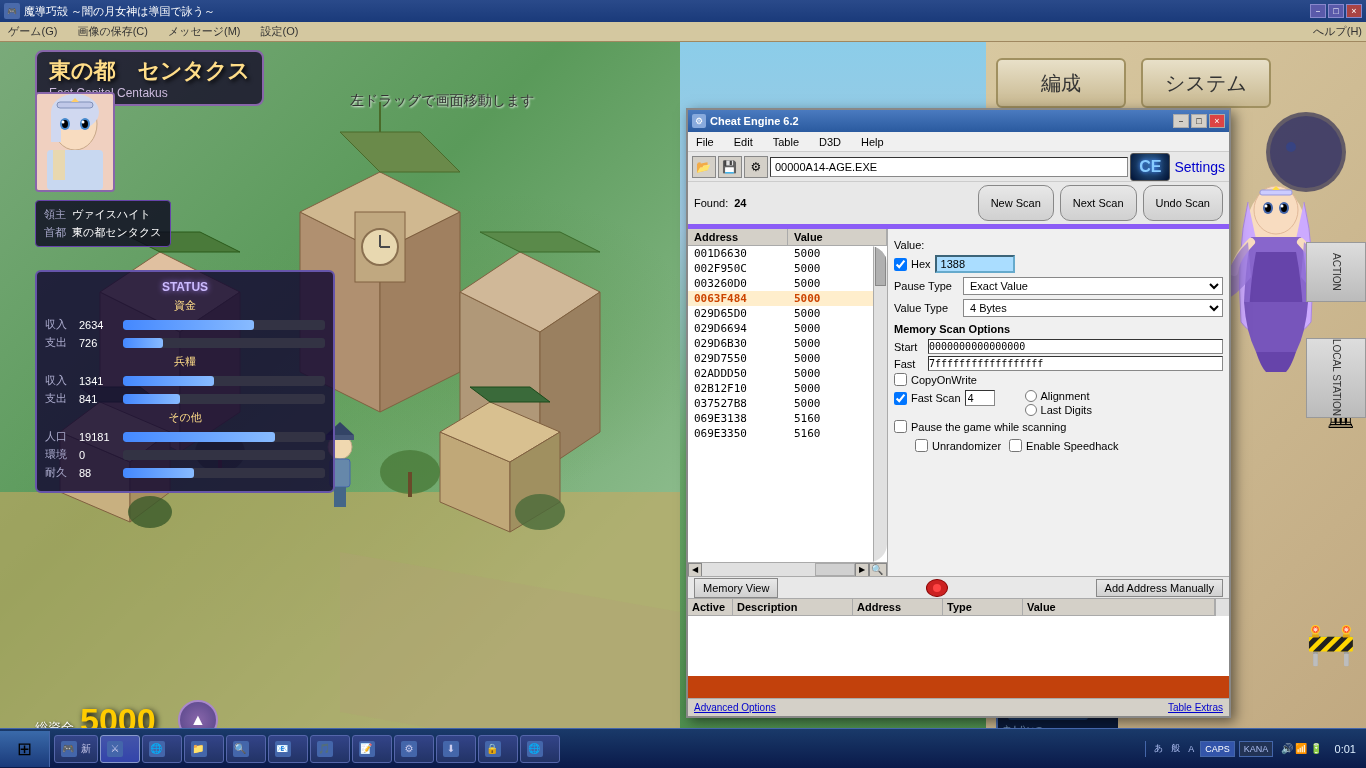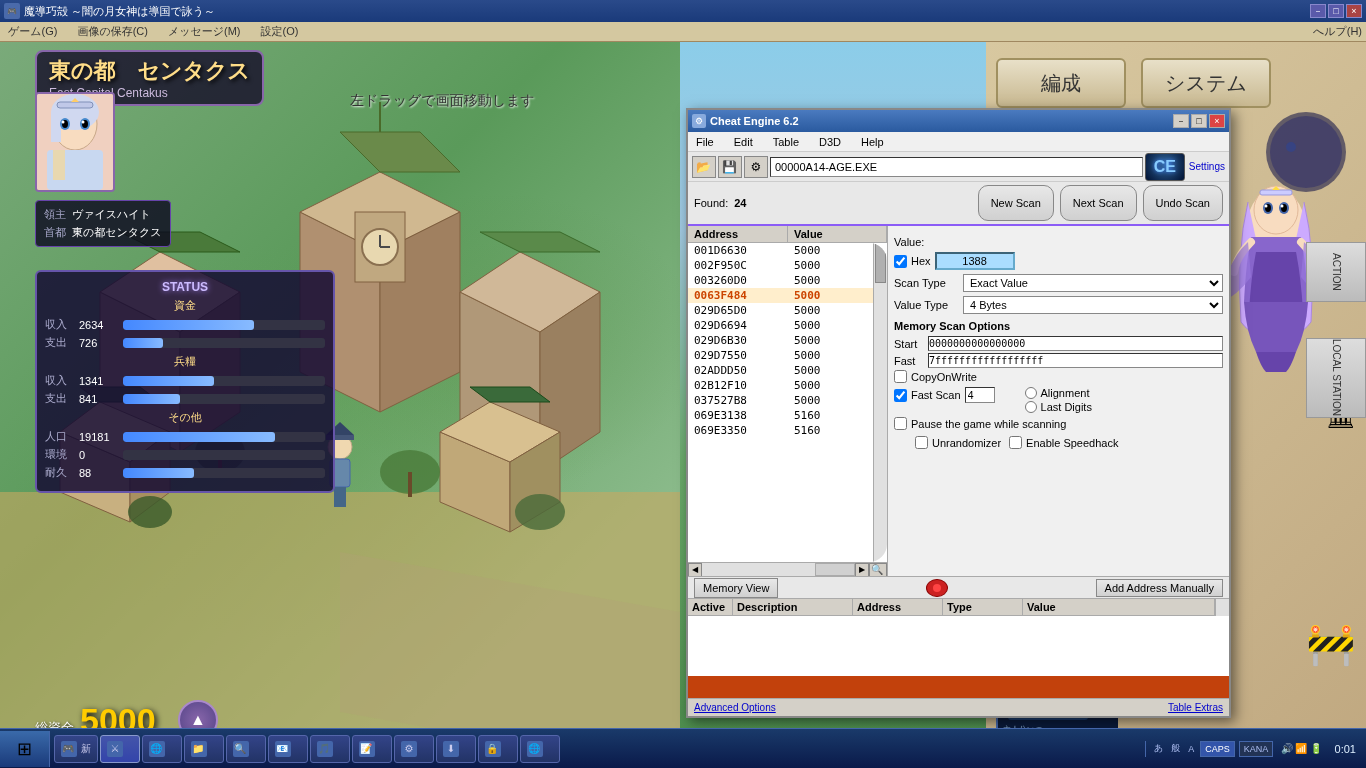--- a/index.html
+++ b/index.html
@@ -375,21 +375,21 @@
       background: radial-gradient(circle at 50% 40%, #336699, #001133);
       border: 1px solid #555;
       border-radius: 3px;
       display: flex; align-items: center; justify-content: center;
       font-size: 16px;
       font-weight: bold;
       color: #88ccff;
       text-shadow: 0 0 4px #4488ff;
     }
     .ce-settings-link {
-      font-size: 10px;
+      font-size: 14px;
       color: #0000cc;
       cursor: pointer;
       text-align: center;
     }
 
     
     .ce-main {
       display: flex;
       flex: 1;
       overflow: hidden;
@@ -498,21 +498,20 @@
       cursor: pointer;
       font-size: 11px;
       border-radius: 10px;
     }
     .ce-value-input {
       width: 80px;
       background: #aaddff;
       border: 2px inset #66aacc;
       font-size: 11px;
       padding: 1px 4px;
-      text-align: center;
     }
 
     .ce-select {
       border: 1px solid #888;
       background: #fff;
       font-size: 11px;
       padding: 1px 2px;
       flex: 1;
     }
 
@@ -1048,21 +1047,21 @@
       <div class="ce-tool-btn">⚙</div>
       <div class="ce-process-bar">
         <span>00000A14-AGE.EXE</span>
       </div>
       <div class="ce-logo">CE</div>
       <div style="display:flex;flex-direction:column;align-items:flex-end;margin-left:2px;">
         <span class="ce-settings-link">Settings</span>
       </div>
     </div>
 
-    <div style="display:flex;align-items:center;padding:3px 6px;background:#e8e8e8;border-bottom:2px solid #8b5cf6;gap:6px;">
+    <div style="display:flex;align-items:center;padding:3px 6px;background:#e8e8e8;border-bottom:5px solid #8b5cf6;gap:6px;">
       <span style="font-size:11px;">Found:</span>
       <span style="font-size:11px;font-weight:bold;">24</span>
       <div style="flex:1"></div>
       <button class="ce-btn">New Scan</button>
       <button class="ce-btn">Next Scan</button>
       <button class="ce-btn">Undo Scan</button>
     </div>
 
     <div class="ce-main">
 
@@ -1146,21 +1145,21 @@
         <div class="ce-scan-row">
           <span class="ce-scan-label">Value:</span>
         </div>
         <div class="ce-scan-row">
           <input type="checkbox" class="ce-checkbox" checked="" style="">
           <span class="ce-checkbox-label">Hex</span>
           <input type="text" class="ce-value-input" value="1388" style="">
         </div>
 
         <div class="ce-scan-row">
-          <span class="ce-scan-label">Scan Type</span>
+          <span class="ce-scan-label">Pause Type</span>
           <select class="ce-select">
             <option>Exact Value</option>
           </select>
         </div>
 
         <div class="ce-scan-row">
           <span class="ce-scan-label">Value Type</span>
           <select class="ce-select">
             <option>4 Bytes</option>
           </select>

